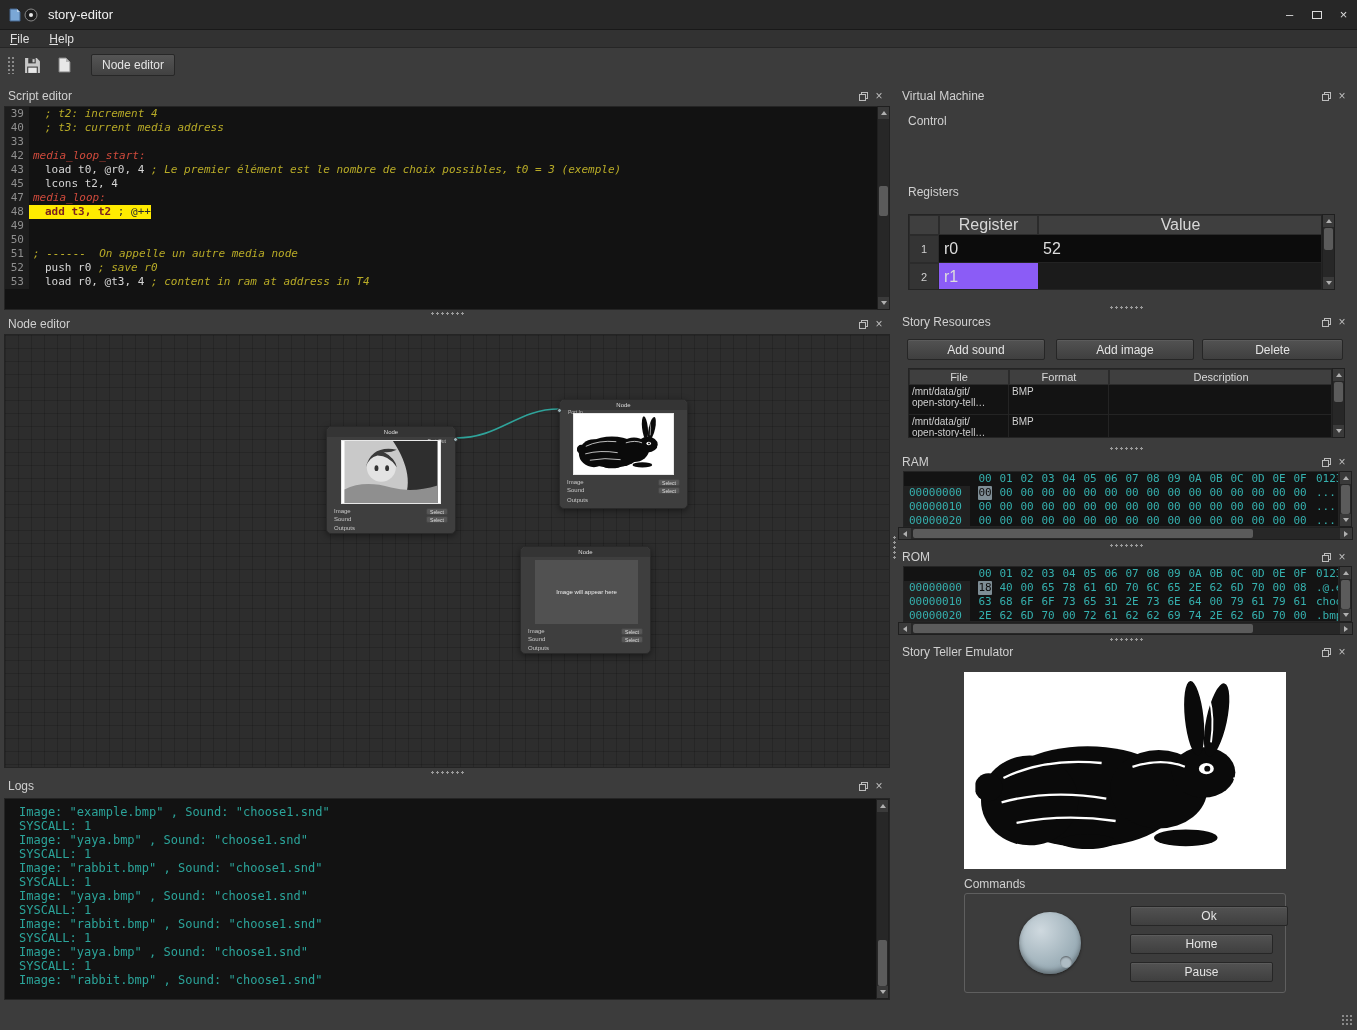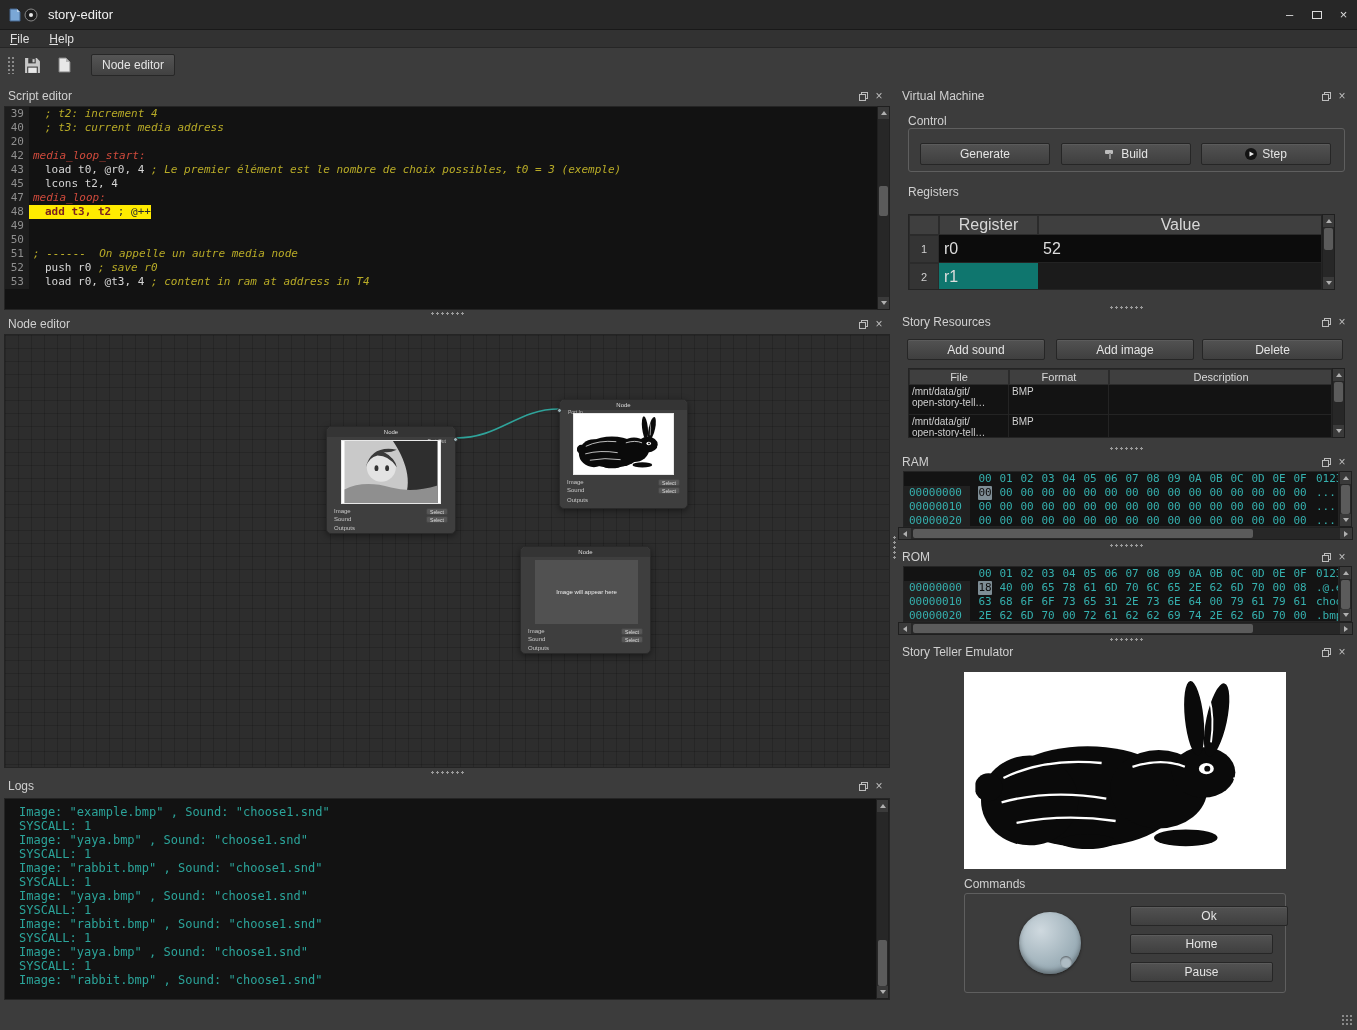--- a/index.html
+++ b/index.html
@@ -84,21 +84,21 @@
 
   
   .sec-label { position:absolute; font-size:12px; color:#d0d0d0; }
   .groupbox { position:absolute; border:1px solid #5f5f5f; border-radius:3px; }
   .btn { position:absolute; display:flex; align-items:center; justify-content:center; gap:5px; background:linear-gradient(#525252,#3f3f3f); border:1px solid #262626; border-radius:2px; font-size:12px; color:#e4e4e4; box-shadow:inset 0 1px 0 rgba(255,255,255,0.06); }
 
   .reg-table { position:absolute; display:grid; grid-template-columns:30px 99px 285px; grid-template-rows:20px 28px 28px; background:#1b1b1b; border:1px solid #242424; overflow:hidden; }
   .rt-cell { display:flex; align-items:center; font-size:16px; }
   .rt-head { background:#3f3f3f; border:1px solid #2b2b2b; justify-content:center; color:#d8d8d8; }
   .rt-rowhead { background:#343434; border:1px solid #2b2b2b; justify-content:center; font-size:11px; color:#cfcfcf; }
-  .rt-data { background:#0f766e; border-bottom:1px solid #232323; padding-left:5px; color:#ddd; }
+  .rt-data { background:#8b5cf6; border-bottom:1px solid #232323; padding-left:5px; color:#ddd; }
   .rt-sel { background:#0c0c0c; }
 
   .res-table { position:absolute; display:grid; grid-template-columns:100px 100px 224px; grid-template-rows:16px 30px 30px; background:#161616; border:1px solid #242424; overflow:hidden; }
   .res-cell { font-size:10px; color:#cfcfcf; padding:1px 3px; line-height:11px; background:#131313; border-right:1px solid #242424; border-bottom:1px solid #242424; overflow:hidden; }
   .res-head { background:#3f3f3f; border:1px solid #2b2b2b; display:flex; align-items:center; justify-content:center; font-size:11px; color:#d8d8d8; }
 
   
   .hex { position:absolute; background:#131313; border:1px solid #242424; overflow:hidden; font-family:"DejaVu Sans Mono", monospace; font-size:11px; color:#35b0ae; }
   .hex-row { display:flex; height:14px; line-height:14px; align-items:center; }
   .hex-addr { flex:none; width:66px; padding-left:5px; background:#212121; }
@@ -207,21 +207,21 @@
       <span class="pico">
           <span class="ifloat"></span>
         </span>
       <span class="pico">
           <span class="iclose">×</span>
         </span>
     </div>
     <div class="codebox">
         <div class="code-line"><span class="code-gutter">39</span><span class="line-content" style="padding-left: 16px;"><span class="tok-comment">; t2: increment 4</span></span></div>
         <div class="code-line"><span class="code-gutter">40</span><span class="line-content" style="padding-left: 16px;"><span class="tok-comment">; t3: current media address</span></span></div>
-        <div class="code-line"><span class="code-gutter">20</span><span class="line-content" style="padding-left: 4px;"></span></div>
+        <div class="code-line"><span class="code-gutter">33</span><span class="line-content" style="padding-left: 4px;"></span></div>
         <div class="code-line"><span class="code-gutter">42</span><span class="line-content" style="padding-left: 4px;"><span class="tok-label">media_loop_start:</span></span></div>
         <div class="code-line"><span class="code-gutter">43</span><span class="line-content" style="padding-left: 16px;"><span class="tok-code">load t0, @r0, 4 </span><span class="tok-comment">; Le premier élément est le nombre de choix possibles, t0 = 3 (exemple)</span></span></div>
         <div class="code-line"><span class="code-gutter">45</span><span class="line-content" style="padding-left: 16px;"><span class="tok-code">lcons t2, 4</span></span></div>
         <div class="code-line"><span class="code-gutter">47</span><span class="line-content" style="padding-left: 4px;"><span class="tok-label">media_loop:</span></span></div>
         <div class="code-line"><span class="code-gutter">48</span><span class="line-content line-highlight" style="padding-left: 16px;"><span class="tok-hlcode">add t3, t2 </span><span class="tok-hlcomment">; @++</span></span></div>
         <div class="code-line"><span class="code-gutter">49</span><span class="line-content" style="padding-left: 4px;"></span></div>
         <div class="code-line"><span class="code-gutter">50</span><span class="line-content" style="padding-left: 4px;"></span></div>
         <div class="code-line"><span class="code-gutter">51</span><span class="line-content" style="padding-left: 4px;"><span class="tok-comment">; ------  On appelle un autre media node</span></span></div>
         <div class="code-line"><span class="code-gutter">52</span><span class="line-content" style="padding-left: 16px;"><span class="tok-code">push r0 </span><span class="tok-comment">; save r0</span></span></div>
         <div class="code-line"><span class="code-gutter">53</span><span class="line-content" style="padding-left: 16px;"><span class="tok-code">load r0, @t3, 4 </span><span class="tok-comment">; content in ram at address in T4</span></span></div>
@@ -377,39 +377,20 @@
       <span>Virtual Machine</span>
       <span class="sp"></span>
       <span class="pico">
           <span class="ifloat"></span>
         </span>
       <span class="pico">
           <span class="iclose">×</span>
         </span>
     </div>
     <span class="sec-label" style="left:10px;top:26px">Control</span>
-    <div class="groupbox" style="left:10px;top:40px;width:437px;height:44px">
-      <div class="btn" style="left:11px;top:14px;width:130px;height:22px">
-        <span>Generate</span>
-      </div>
-      <div class="btn" style="left:152px;top:14px;width:130px;height:22px">
-        <svg width="12" height="12" viewBox="0 0 12 12">
-            <rect x="1" y="2" width="8" height="4" rx="1" fill="#bdbdbd"></rect>
-            <rect x="5" y="5" width="2" height="6" fill="#8f8f8f"></rect>
-          </svg>
-        <span>Build</span>
-      </div>
-      <div class="btn" style="left:292px;top:14px;width:130px;height:22px">
-        <svg width="12" height="12" viewBox="0 0 12 12">
-            <circle cx="6" cy="6" r="6" fill="#131313"></circle>
-            <path d="M4.5 3.4 L9 6 L4.5 8.6 z" fill="#e8e8e8"></path>
-          </svg>
-        <span>Step</span>
-      </div>
-    </div>
     <span class="sec-label" style="left:10px;top:97px">Registers</span>
     <div class="reg-table" style="left:10px;top:126px;width:414px;height:76px">
         <div class="rt-cell rt-head"></div>
         <div class="rt-cell rt-head">Register</div>
         <div class="rt-cell rt-head">Value</div>
         <div class="rt-cell rt-rowhead">1</div>
         <div class="rt-cell rt-data rt-sel">r0</div>
         <div class="rt-cell rt-data rt-sel">52</div>
         <div class="rt-cell rt-rowhead">2</div>
         <div class="rt-cell rt-data">r1</div>

